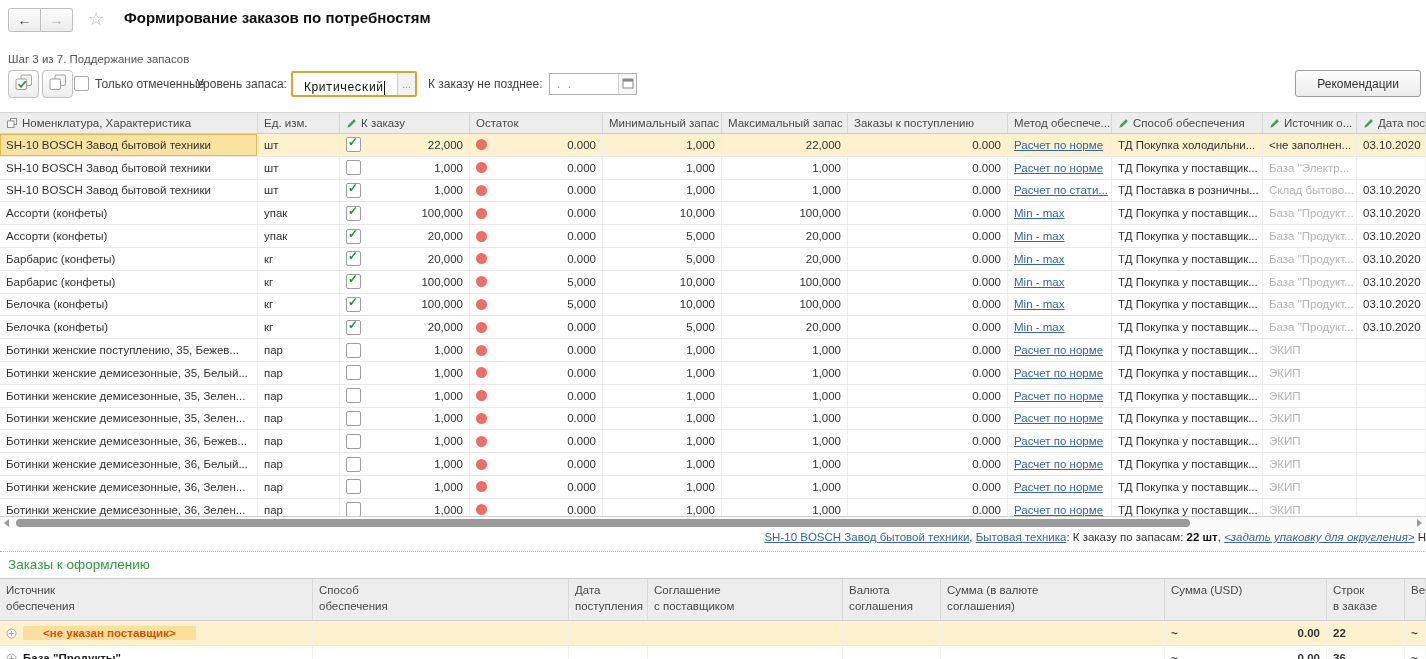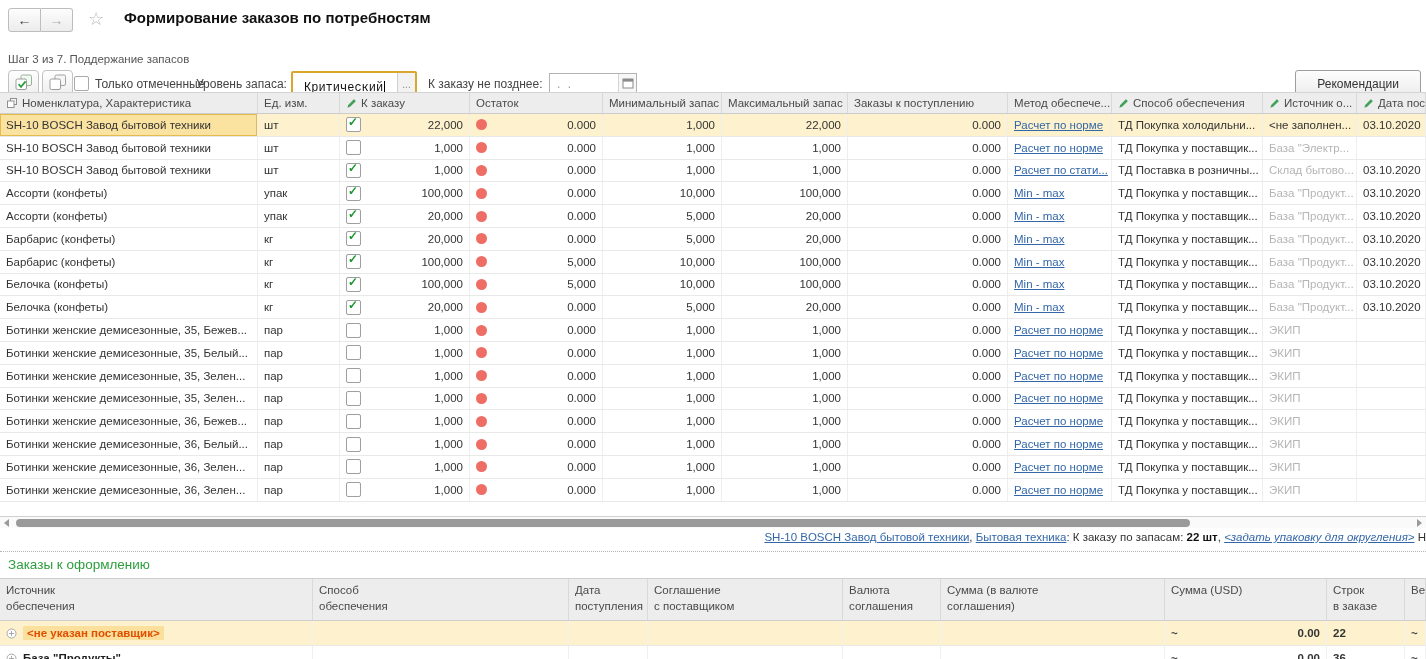--- a/index.html
+++ b/index.html
@@ -36,21 +36,21 @@
   .input-date { position:absolute; left:549px; top:5px; width:86px; height:20px; border:1px solid #b3b3b3;
                 display:flex; align-items:center; background:#fff; }
   .input-date .dtxt { flex:1; padding-left:7px; font-size:12px; color:#9a9a9a; letter-spacing:2px; }
   .cal-btn { width:17px; height:100%; display:flex; align-items:center; justify-content:center;
              border-left:1px solid #d5d5d5; background:#f7f7f7; }
   .btn-recommend { position:absolute; right:5px; top:2px; height:25px; padding:0 21px; border:1px solid #9e9e9e;
                    border-radius:3px; background:linear-gradient(#fdfdfd,#ececec); font-size:12px; color:#333;
                    display:flex; align-items:center; }
 
   
-  .main-table { position:absolute; left:0; top:92px; width:1426px; }
+  .main-table { position:absolute; left:0; top:112px; width:1426px; }
   .mhead { display:grid; grid-template-columns:var(--mcols); height:22px; background:#ededed;
            border-top:1px solid #d4d4d4; border-bottom:1px solid #cccccc; box-sizing:border-box; }
   .hcell { display:flex; align-items:center; gap:4px; padding:0 6px; font-size:11.5px; color:#4a4a4a;
            border-right:1px solid #d9d9d9; overflow:hidden; white-space:nowrap; }
   .hicon { display:flex; align-items:center; }
   .mrow { display:grid; grid-template-columns:var(--mcols); height:22.8px; border-bottom:1px solid #e9e9e9;
           box-sizing:border-box; background:#fff; }
   .mrow.selected { background:#fdf2cd; }
   .cell { display:flex; align-items:center; padding:0 6px; font-size:11.5px; color:#333;
           border-right:1px solid #efefef; overflow:hidden; white-space:nowrap; }
@@ -85,21 +85,21 @@
   .ohcell { padding:4px 6px 0 6px; font-size:11.5px; color:#4a4a4a; border-right:1px solid #d9d9d9;
             line-height:1.35; white-space:pre-line; overflow:hidden; }
   .orow { display:grid; grid-template-columns:var(--ocols); height:25px; border-bottom:1px solid #e9e9e9;
           box-sizing:border-box; align-items:center; background:#fff; }
   .orow.selected { background:#fdf2cd; }
   .ocell { display:flex; align-items:center; padding:0 6px; font-size:11.5px; overflow:hidden; white-space:nowrap;
            height:100%; border-right:1px solid #f1f1f1; }
   .ocell.split { justify-content:space-between; }
   .ocell.num { justify-content:flex-start; }
   .expander { display:flex; align-items:center; margin-right:6px; }
-  .src-missing { color:#e04f00; font-weight:bold; background:#fbdf9d; padding:1px 4px; border-radius:1px; }
+  .src-missing { color:#e04f00; font-weight:bold; background:#fbdf9d; padding:1px 20px; border-radius:1px; }
   .src-normal { font-weight:bold; color:#1d1d1d; }
   .tilde { color:#444; font-weight:bold; }
 </style>
 </head>
 <body>
 
 <div class="screen">
 
   <div class="nav-group">
     <div class="nav-btn back">
@@ -405,21 +405,21 @@
           <div class="cell num">20,000</div>
           <div class="cell num">0.000</div>
           <div class="cell">
             <span class="link">Min - max</span>
           </div>
           <div class="cell">ТД Покупка у поставщик...</div>
           <div class="cell muted">База "Продукт...</div>
           <div class="cell">03.10.2020</div>
         </div>
         <div class="mrow">
-          <div class="cell">Ботинки женские демисезонные, 35, Бежев...</div>
+          <div class="cell">Ботинки женские поступлению, 35, Бежев...</div>
           <div class="cell">пар</div>
           <div class="cell split">
             <span class="cbx"></span>
             <span>1,000</span>
           </div>
           <div class="cell split">
             <span class="dot"></span>
             <span>0.000</span>
           </div>
           <div class="cell num">1,000</div>

